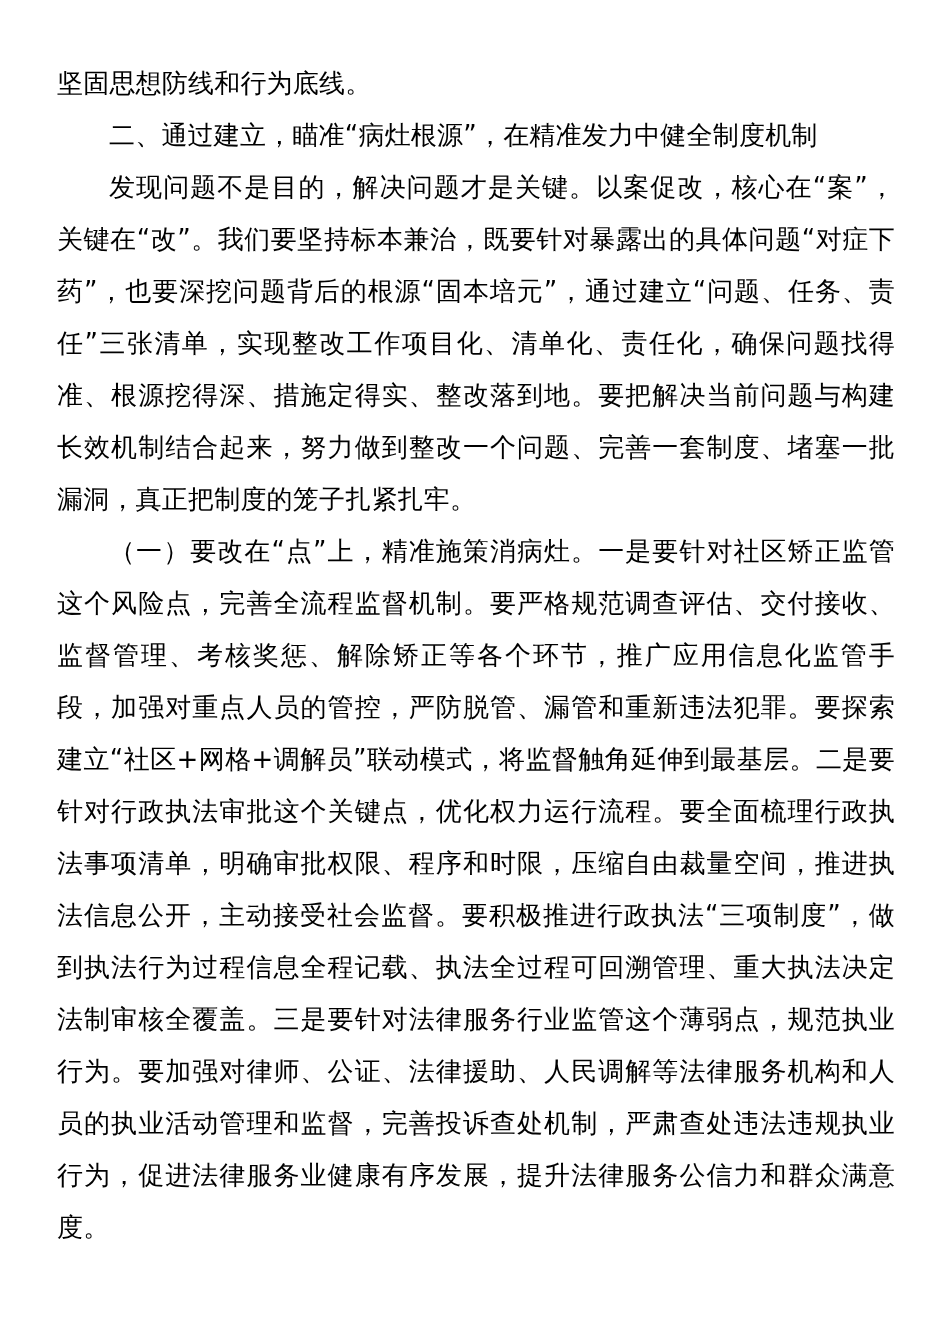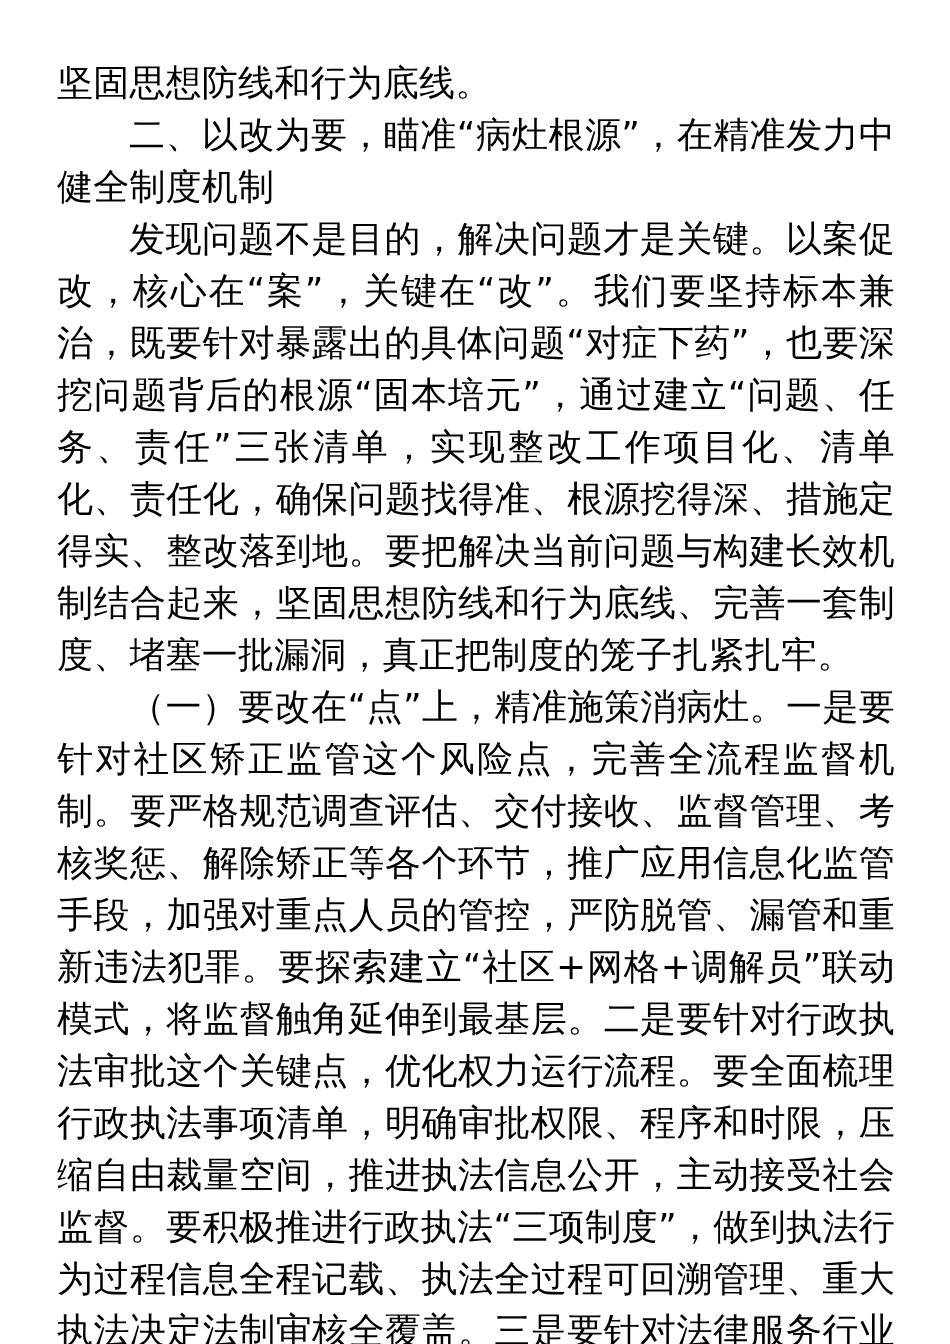--- a/index.html
+++ b/index.html
@@ -21,21 +21,21 @@
     height: 1344px;
     background: #ffffff;
     box-sizing: border-box;
     padding: 57px 55px 0 57px;
   }
   .doc-body {
     width: 838px;
   }
   p.para {
     margin: 0;
-    font-size: 36px;
+    font-size: 26px;
     line-height: 52px;
     letter-spacing: 0.2px;
     text-align: justify;
     text-justify: inter-character;
     text-align-last: left;
     word-break: break-all;
     white-space: normal;
   }
   p.indent {
     text-indent: 2em;
@@ -48,20 +48,20 @@
   }
 </style>
 </head>
 <body>
 
 <div class="page">
   <div class="doc-body">
 
     <p class="para noindent">坚固思想防线和行为底线。</p>
 
-    <p class="para indent">二、以改为要，瞄准“病灶根源”，在精准发力中健全制度机制</p>
+    <p class="para indent">二、通过建立，瞄准“病灶根源”，在精准发力中健全制度机制</p>
 
-    <p class="para indent">发现问题不是目的，解决问题才是关键。以案促改，核心在“案”，关键在“改”。我们要坚持标本兼治，既要针对暴露出的具体问题“对症下药”，也要深挖问题背后的根源“固本培元”，通过建立“问题、任务、责任”三张清单，实现整改工作项目化、清单化、责任化，确保问题找得准、根源挖得深、措施定得实、整改落到地。要把解决当前问题与构建长效机制结合起来，坚固思想防线和行为底线、完善一套制度、堵塞一批漏洞，真正把制度的笼子扎紧扎牢。</p>
+    <p class="para indent">发现问题不是目的，解决问题才是关键。以案促改，核心在“案”，关键在“改”。我们要坚持标本兼治，既要针对暴露出的具体问题“对症下药”，也要深挖问题背后的根源“固本培元”，通过建立“问题、任务、责任”三张清单，实现整改工作项目化、清单化、责任化，确保问题找得准、根源挖得深、措施定得实、整改落到地。要把解决当前问题与构建长效机制结合起来，努力做到整改一个问题、完善一套制度、堵塞一批漏洞，真正把制度的笼子扎紧扎牢。</p>
 
     <p class="para indent"><span class="lead-bold">（一）要改在“点”上，精准施策消病灶。</span><span>一是要针对社区矫正监管这个风险点，完善全流程监督机制。要严格规范调查评估、交付接收、监督管理、考核奖惩、解除矫正等各个环节，推广应用信息化监管手段，加强对重点人员的管控，严防脱管、漏管和重新违法犯罪。要探索建立“社区+网格+调解员”联动模式，将监督触角延伸到最基层。二是要针对行政执法审批这个关键点，优化权力运行流程。要全面梳理行政执法事项清单，明确审批权限、程序和时限，压缩自由裁量空间，推进执法信息公开，主动接受社会监督。要积极推进行政执法“三项制度”，做到执法行为过程信息全程记载、执法全过程可回溯管理、重大执法决定法制审核全覆盖。三是要针对法律服务行业监管这个薄弱点，规范执业行为。要加强对律师、公证、法律援助、人民调解等法律服务机构和人员的执业活动管理和监督，完善投诉查处机制，严肃查处违法违规执业行为，促进法律服务业健康有序发展，提升法律服务公信力和群众满意度。</span></p>
 
   </div>
 </div>
 
 </body></html>

